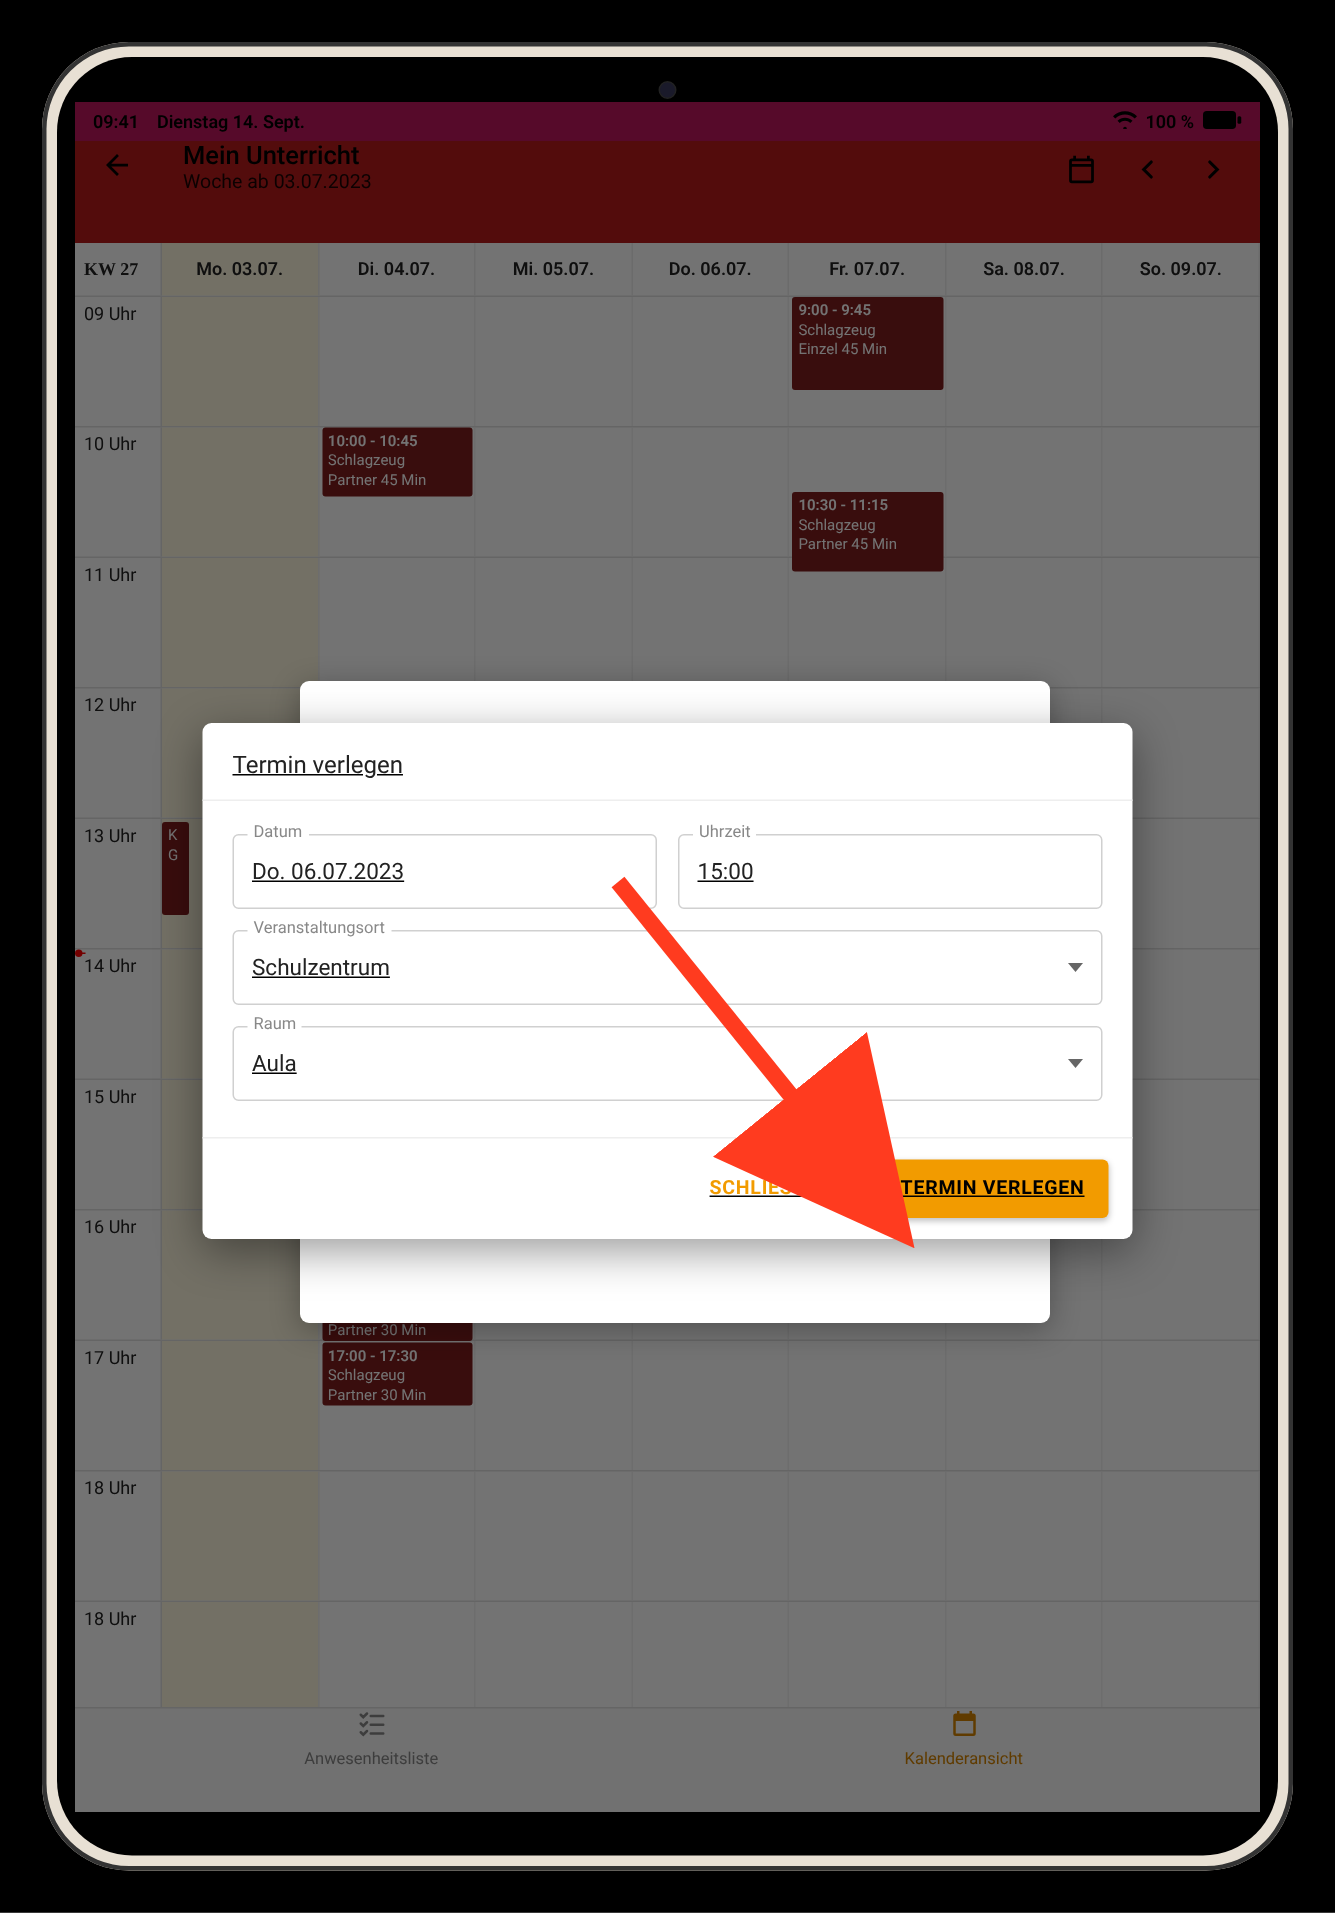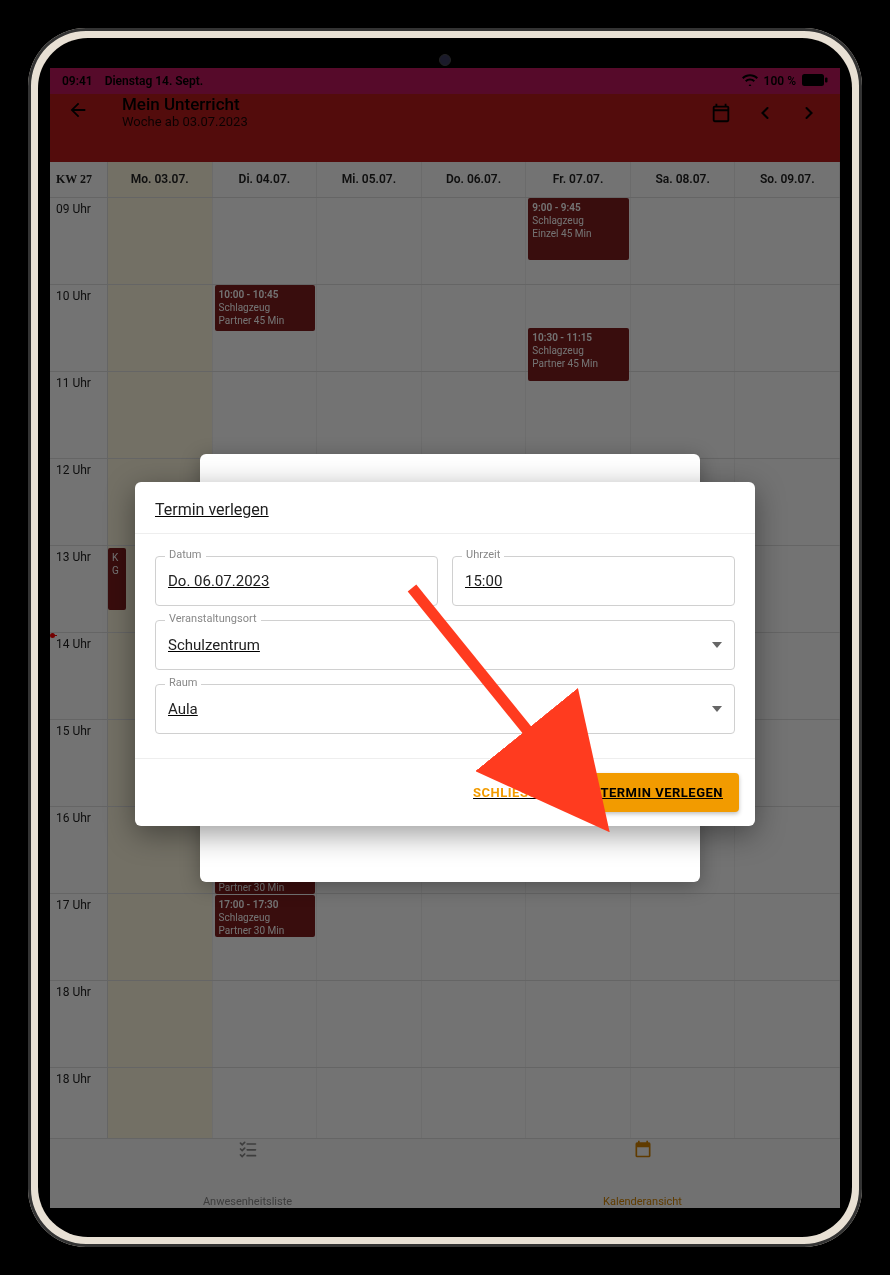--- a/index.html
+++ b/index.html
@@ -102,21 +102,21 @@
 
 
 .bottom-tabs {
   position: absolute;
   bottom: 0; left: 0; right: 0;
   height: 70px;
   background: #fafafa;
   border-top: 1px solid #e0e0e0;
   display: flex;
 }
-.tab { flex: 1; display:flex; flex-direction:column; align-items:center; justify-content:space-between; gap:4px; font-size:11px; color:#888; cursor:pointer; }
+.tab { flex: 1; display:flex; flex-direction:column; align-items:center; justify-content:flex-start; gap:4px; font-size:11px; color:#888; cursor:pointer; }
 .tab.active { color: #d48400; }
 
 
 .dim {
   position: absolute;
   inset: 0;
   background: rgba(0,0,0,0.55);
 }
 
 

